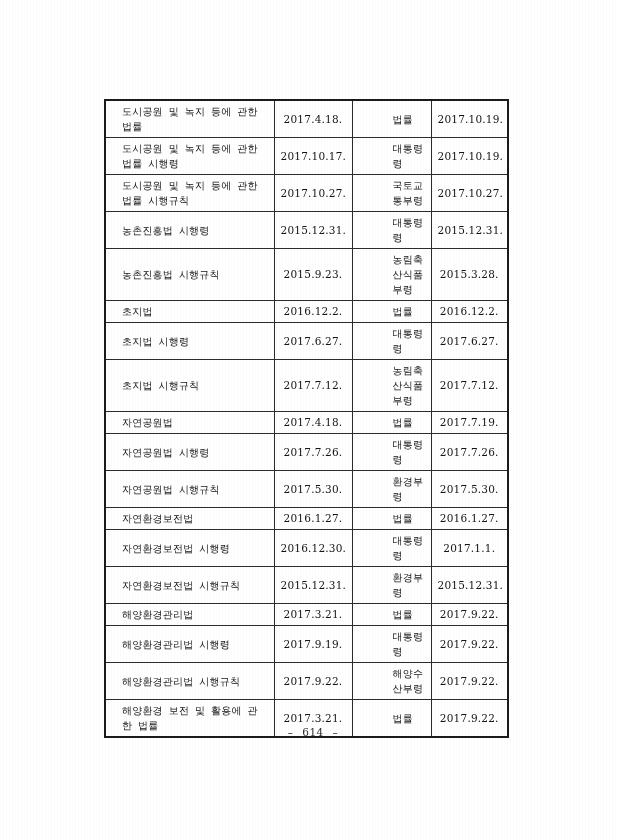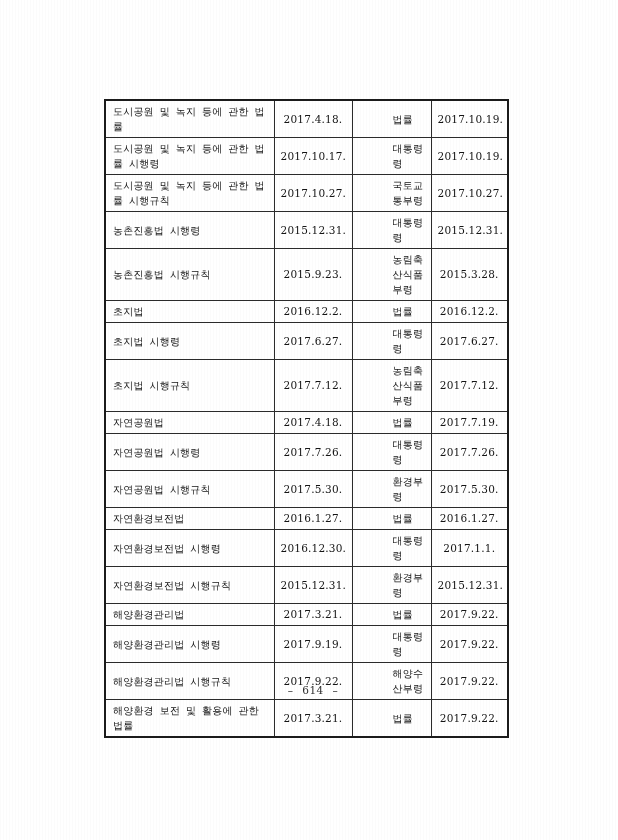--- a/index.html
+++ b/index.html
@@ -35,21 +35,21 @@
     vertical-align: middle;
     padding: 3px 6px;
     font-size: 10px;
     line-height: 15px;
     color: #141414;
   }
   table.law-table td.c-law {
     word-break: break-all;
     word-spacing: 2.5px;
     letter-spacing: 0.2px;
-    padding-left: 7px;
+    padding-left: 16px;
     margin-top: 19px;
   }
   table.law-table td.c-date {
     font-size: 10.5px;
     white-space: nowrap;
     letter-spacing: 0.2px;
     text-align: center;
   }
   table.law-table td.c-type {
     word-break: break-all;
@@ -57,21 +57,21 @@
     padding-left: 40px;
   }
   
   table.law-table tr:nth-child(19) td { padding-top: 7px; padding-bottom: 7px; }
   table.law-table tr:nth-child(20) td { padding-top: 5px; padding-bottom: 5px; }
 
   .page-footer {
     position: absolute;
     left: 0;
     right: 0;
-    top: 684px;
+    top: 726px;
     text-align: center;
     font-size: 10.5px;
     letter-spacing: 0.5px;
     word-spacing: 5px;
     color: #2e2e2e;
     padding-left: 8px;
   }
 </style>
 </head>
 <body>

